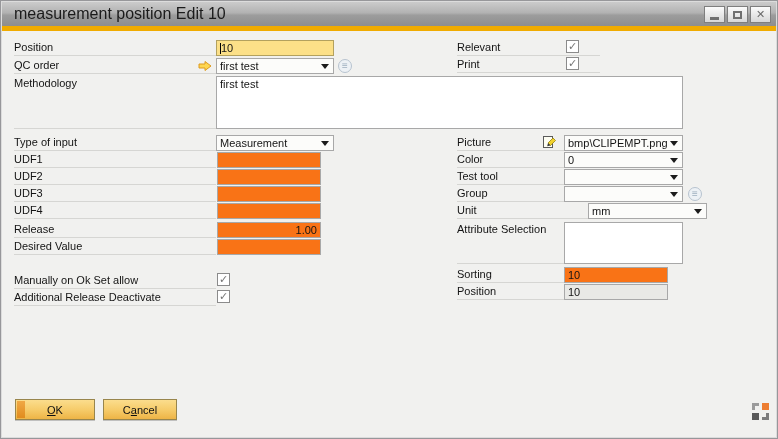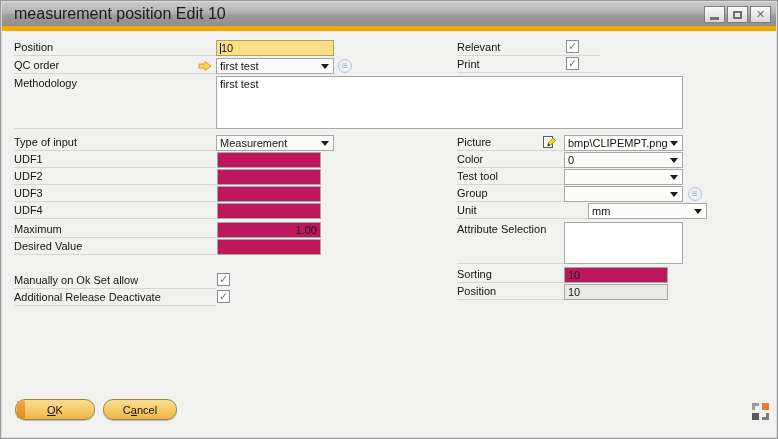--- a/index.html
+++ b/index.html
@@ -33,21 +33,21 @@
   .goldline{position:absolute;left:1px;right:1px;top:25px;height:5px;background:#f0ab00;}
 
   
   .flabel{
     position:absolute;left:13px;width:202px;height:16px;
     border-bottom:1px solid #d6d6d3;
     padding-top:1px;white-space:nowrap;overflow:hidden;
   }
   .flabel.r{left:420px;width:143px;margin-left:36px;}
   .tinput{
-    position:absolute;height:16px;border:1px solid #a8a8a8;background:#be185d;
+    position:absolute;height:16px;border:1px solid #a8a8a8;background:#f97316;
     display:flex;align-items:center;padding:0 3px;overflow:hidden;
   }
   .tinput.num{justify-content:flex-end;}
   .tinput.ro{background:#e9e9e6;}
   .tinput.ylw{background:#fce088;border-color:#b3a15e;}
   .caret{display:inline-block;width:1px;height:11px;background:#000;margin-right:0;}
   .tarea{
     position:absolute;border:1px solid #a8a8a8;background:#ffffff;
     padding:1px 3px;overflow:hidden;line-height:13px;
   }
@@ -64,21 +64,21 @@
     position:absolute;width:13px;height:13px;border:1px solid #8b8b8b;background:#ffffff;
     color:#757575;font-size:11px;line-height:11px;text-align:center;
   }
   .circleicon{
     position:absolute;width:14px;height:14px;border-radius:50%;
     border:1px solid #b7c3cf;background:#edf1f5;color:#9fb0bf;
     font-size:10px;line-height:12px;text-align:center;
   }
   
   .btn{
-    position:absolute;height:21px;border:1px solid #98854c;border-radius:10px;
+    position:absolute;height:21px;border:1px solid #98854c;border-radius:0;
     background:linear-gradient(180deg,#fbdd8d 0%,#f6cc6b 50%,#eeb446 100%);
     display:flex;align-items:center;justify-content:center;
     box-shadow:0 1px 0 rgba(0,0,0,.2);
     font-size:11px;color:#101010;
   }
   .btn .accel{text-decoration:underline;}
   .okstrip{position:absolute;left:1px;top:1px;bottom:1px;width:8px;
     background:linear-gradient(180deg,#f0a845,#e08c1e);}
   
   .fsicon{position:absolute;left:751px;top:402px;width:17px;height:17px;}
@@ -150,21 +150,21 @@
   <div class="flabel" style="top:185px">UDF3</div>
   <div class="tinput" style="left:216px;top:185px;width:104px">
       <span></span>
     </div>
 
   <div class="flabel" style="top:202px">UDF4</div>
   <div class="tinput" style="left:216px;top:202px;width:104px">
       <span></span>
     </div>
 
-  <div class="flabel" style="top:221px">Maximum</div>
+  <div class="flabel" style="top:221px">Release</div>
   <div class="tinput num" style="left:216px;top:221px;width:104px">
       <span>1.00</span>
     </div>
 
   <div class="flabel" style="top:238px">Desired Value</div>
   <div class="tinput" style="left:216px;top:238px;width:104px">
       <span></span>
     </div>
 
 

